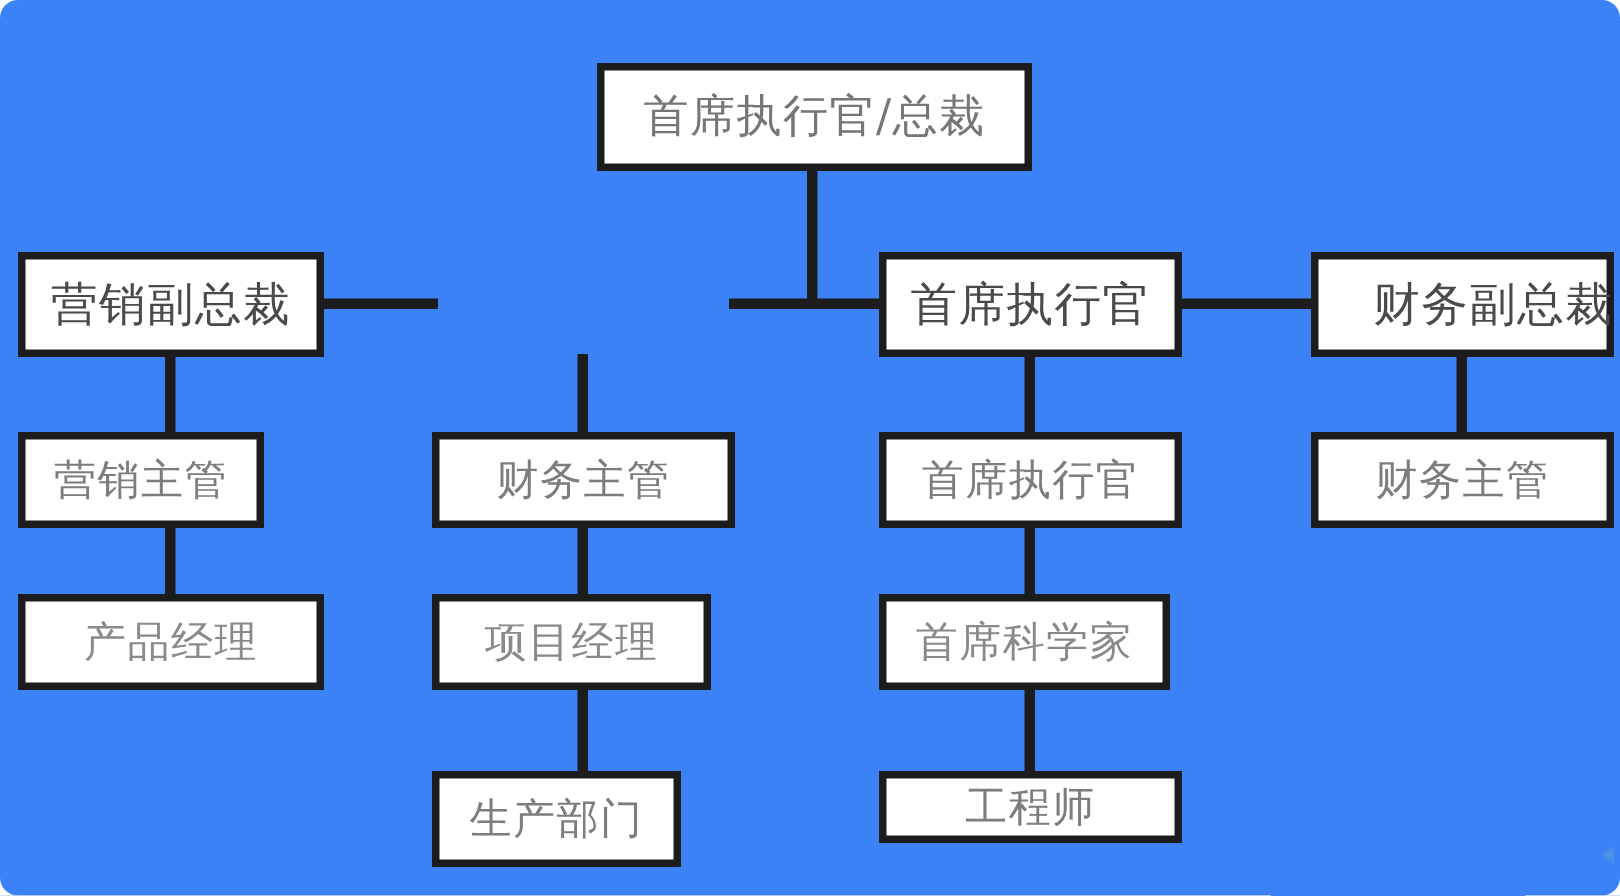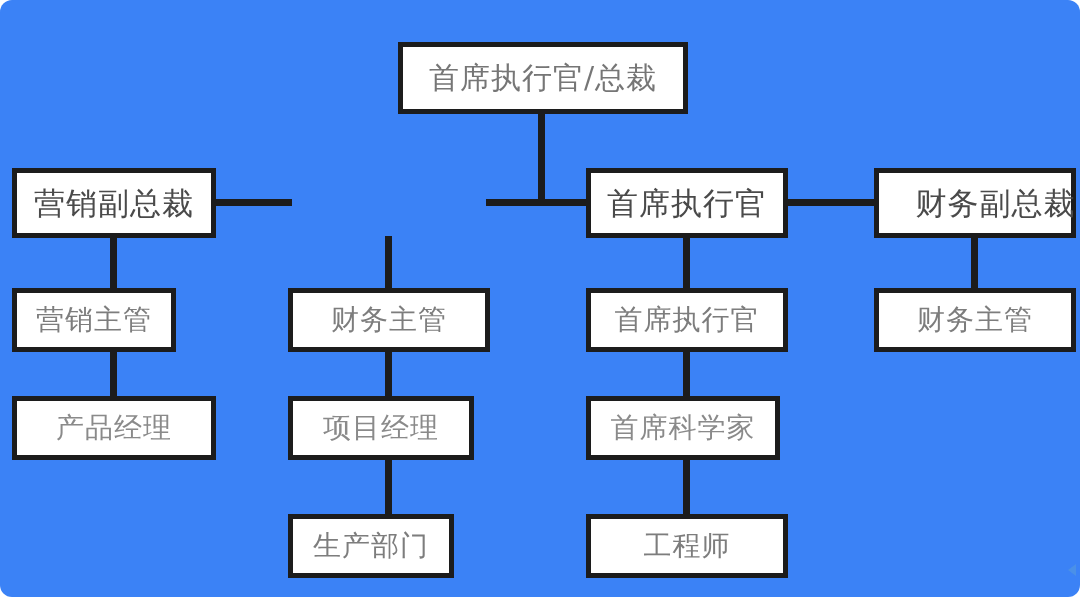--- a/index.html
+++ b/index.html
@@ -119,19 +119,19 @@
     <span class="node-label">首席科学家</span>
   </div>
 
   <div class="connector" style="left:385px; top:458px; width:7px; height:56px;"></div>
   <div class="connector" style="left:683px; top:458px; width:7px; height:56px;"></div>
 
   <div class="node level-5" style="left:288px; top:514px; width:166px; height:64px;">
     <span class="node-label">生产部门</span>
   </div>
 
-  <div class="node level-5" style="left:586px; top:514px; width:202px; height:64px;">
+  <div class="node level-5" style="left:586px; top:514px; width:202px; height:48px;">
     <span class="node-label">工程师</span>
   </div>
 
   <div class="cursor-artifact" style="left:1068px; top:564px;"></div>
 
 </div>
 
 </body></html>

